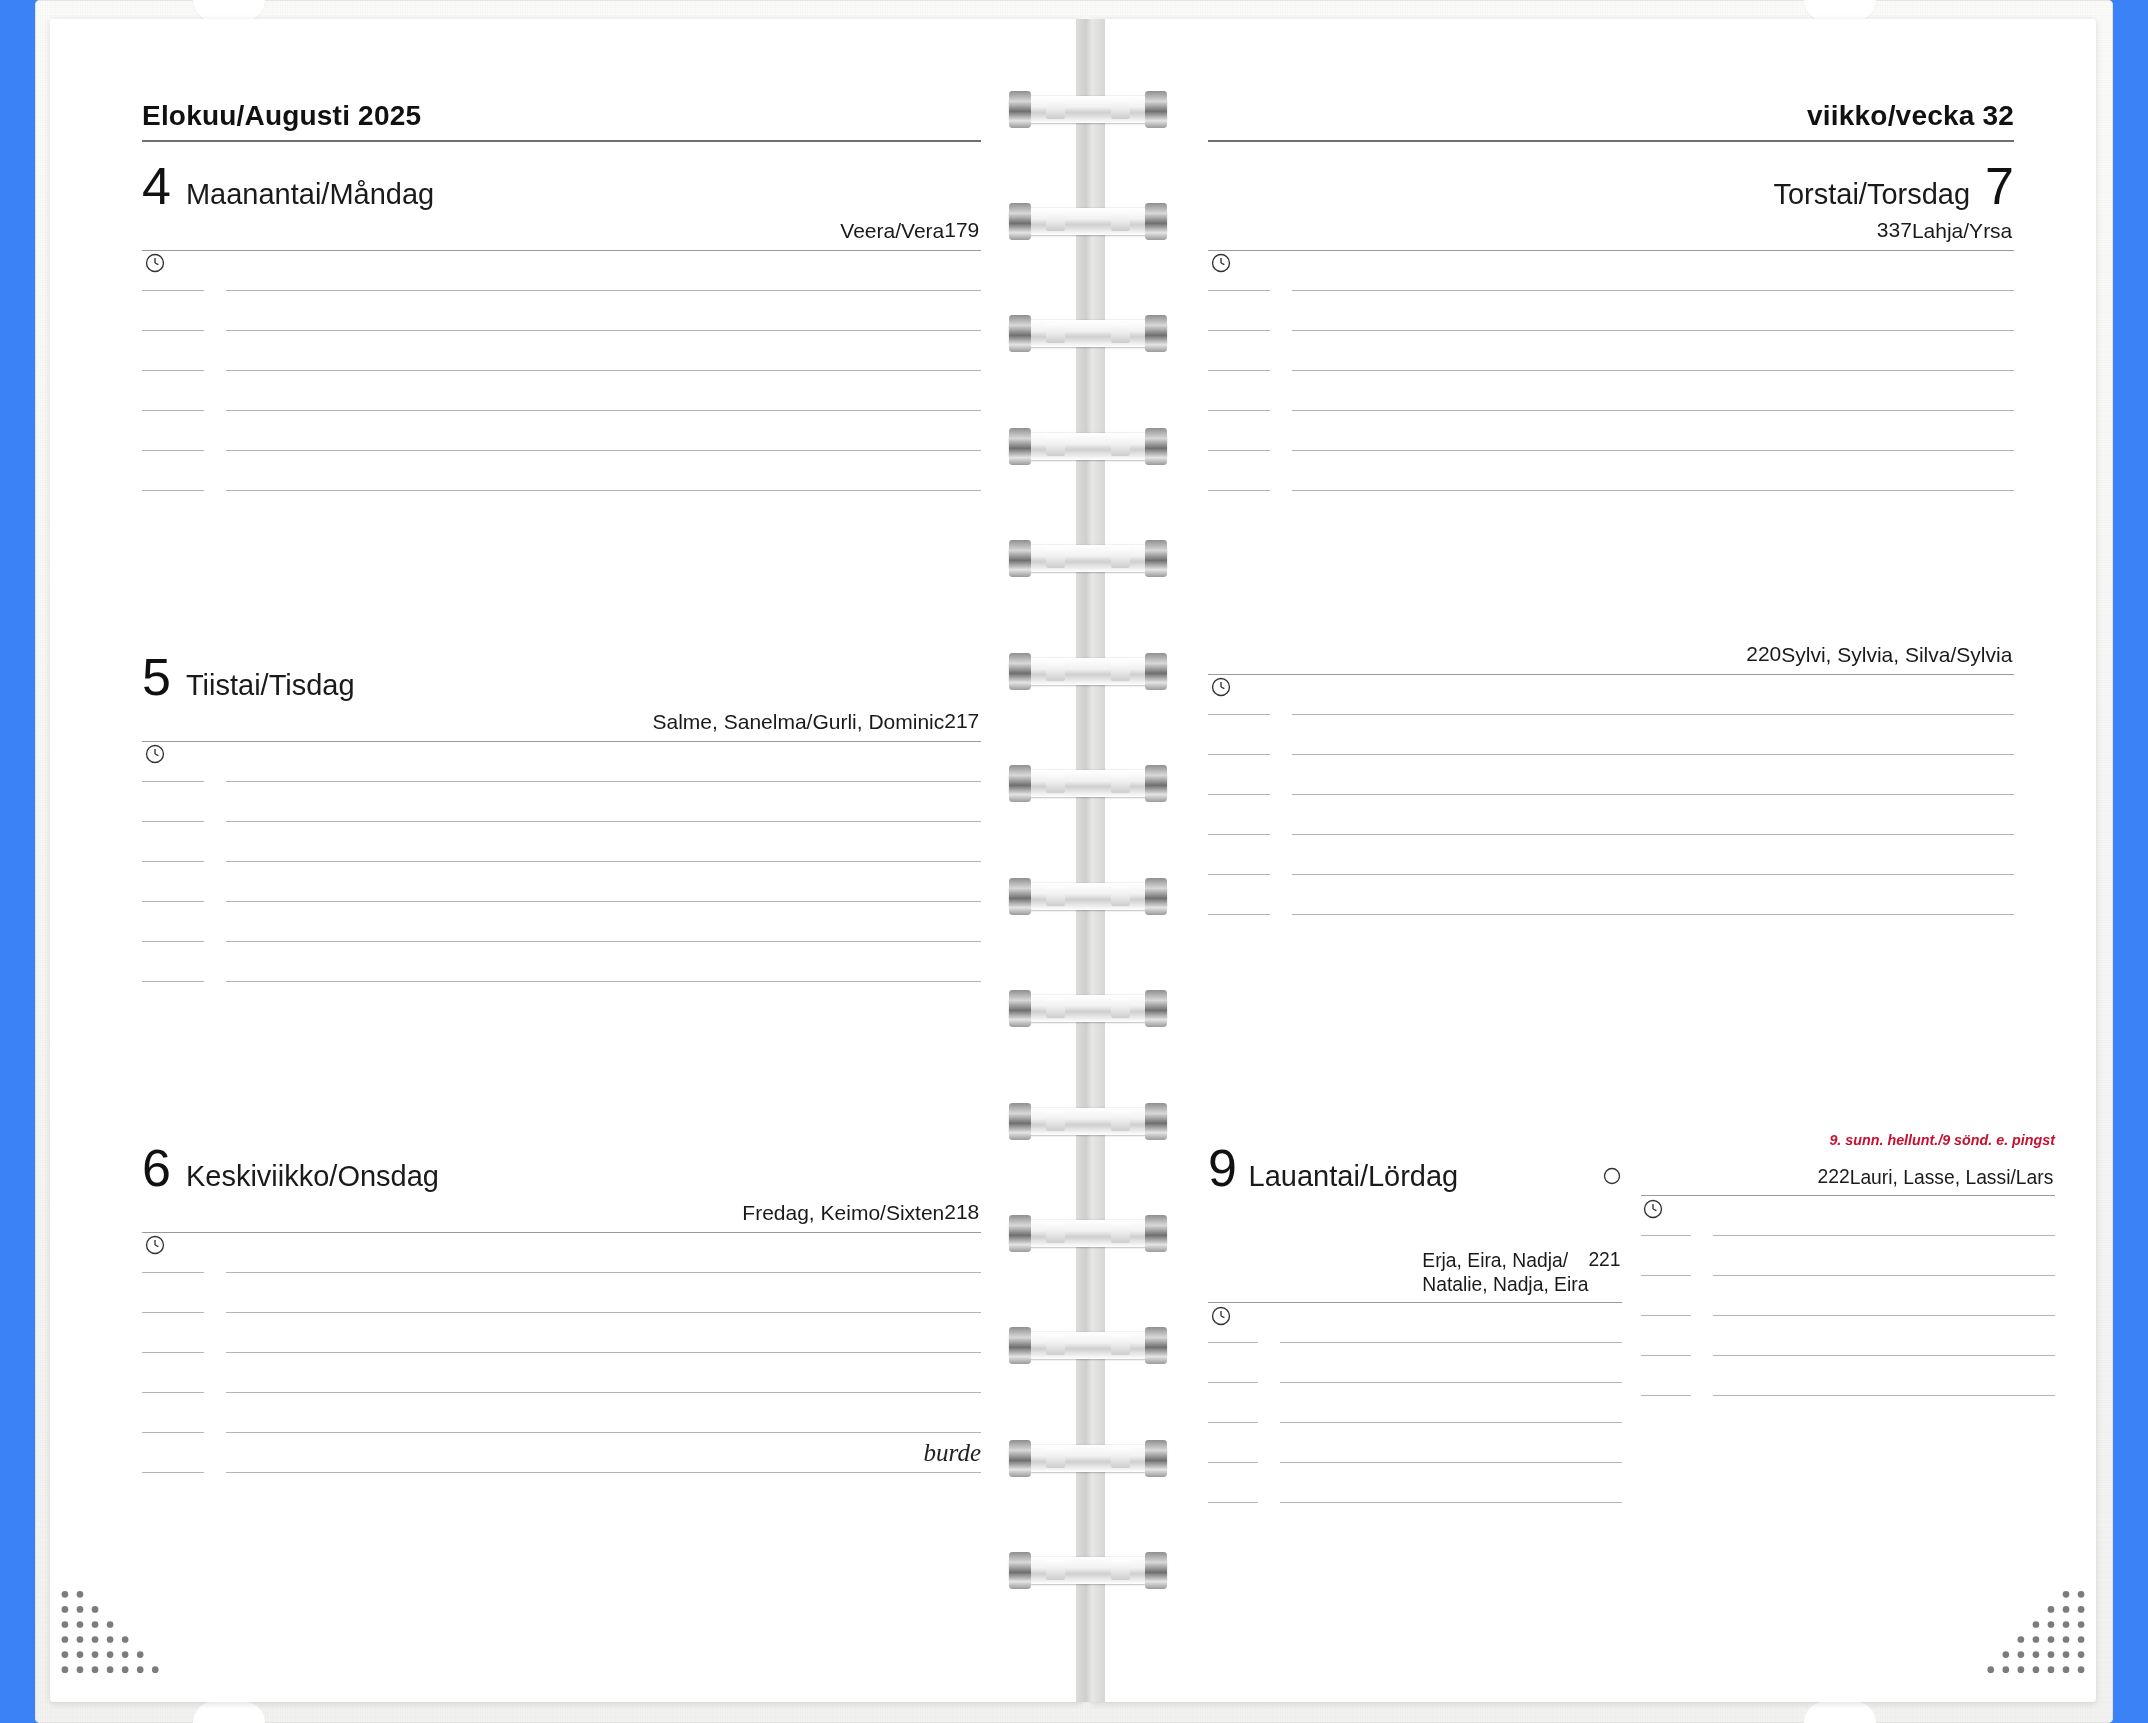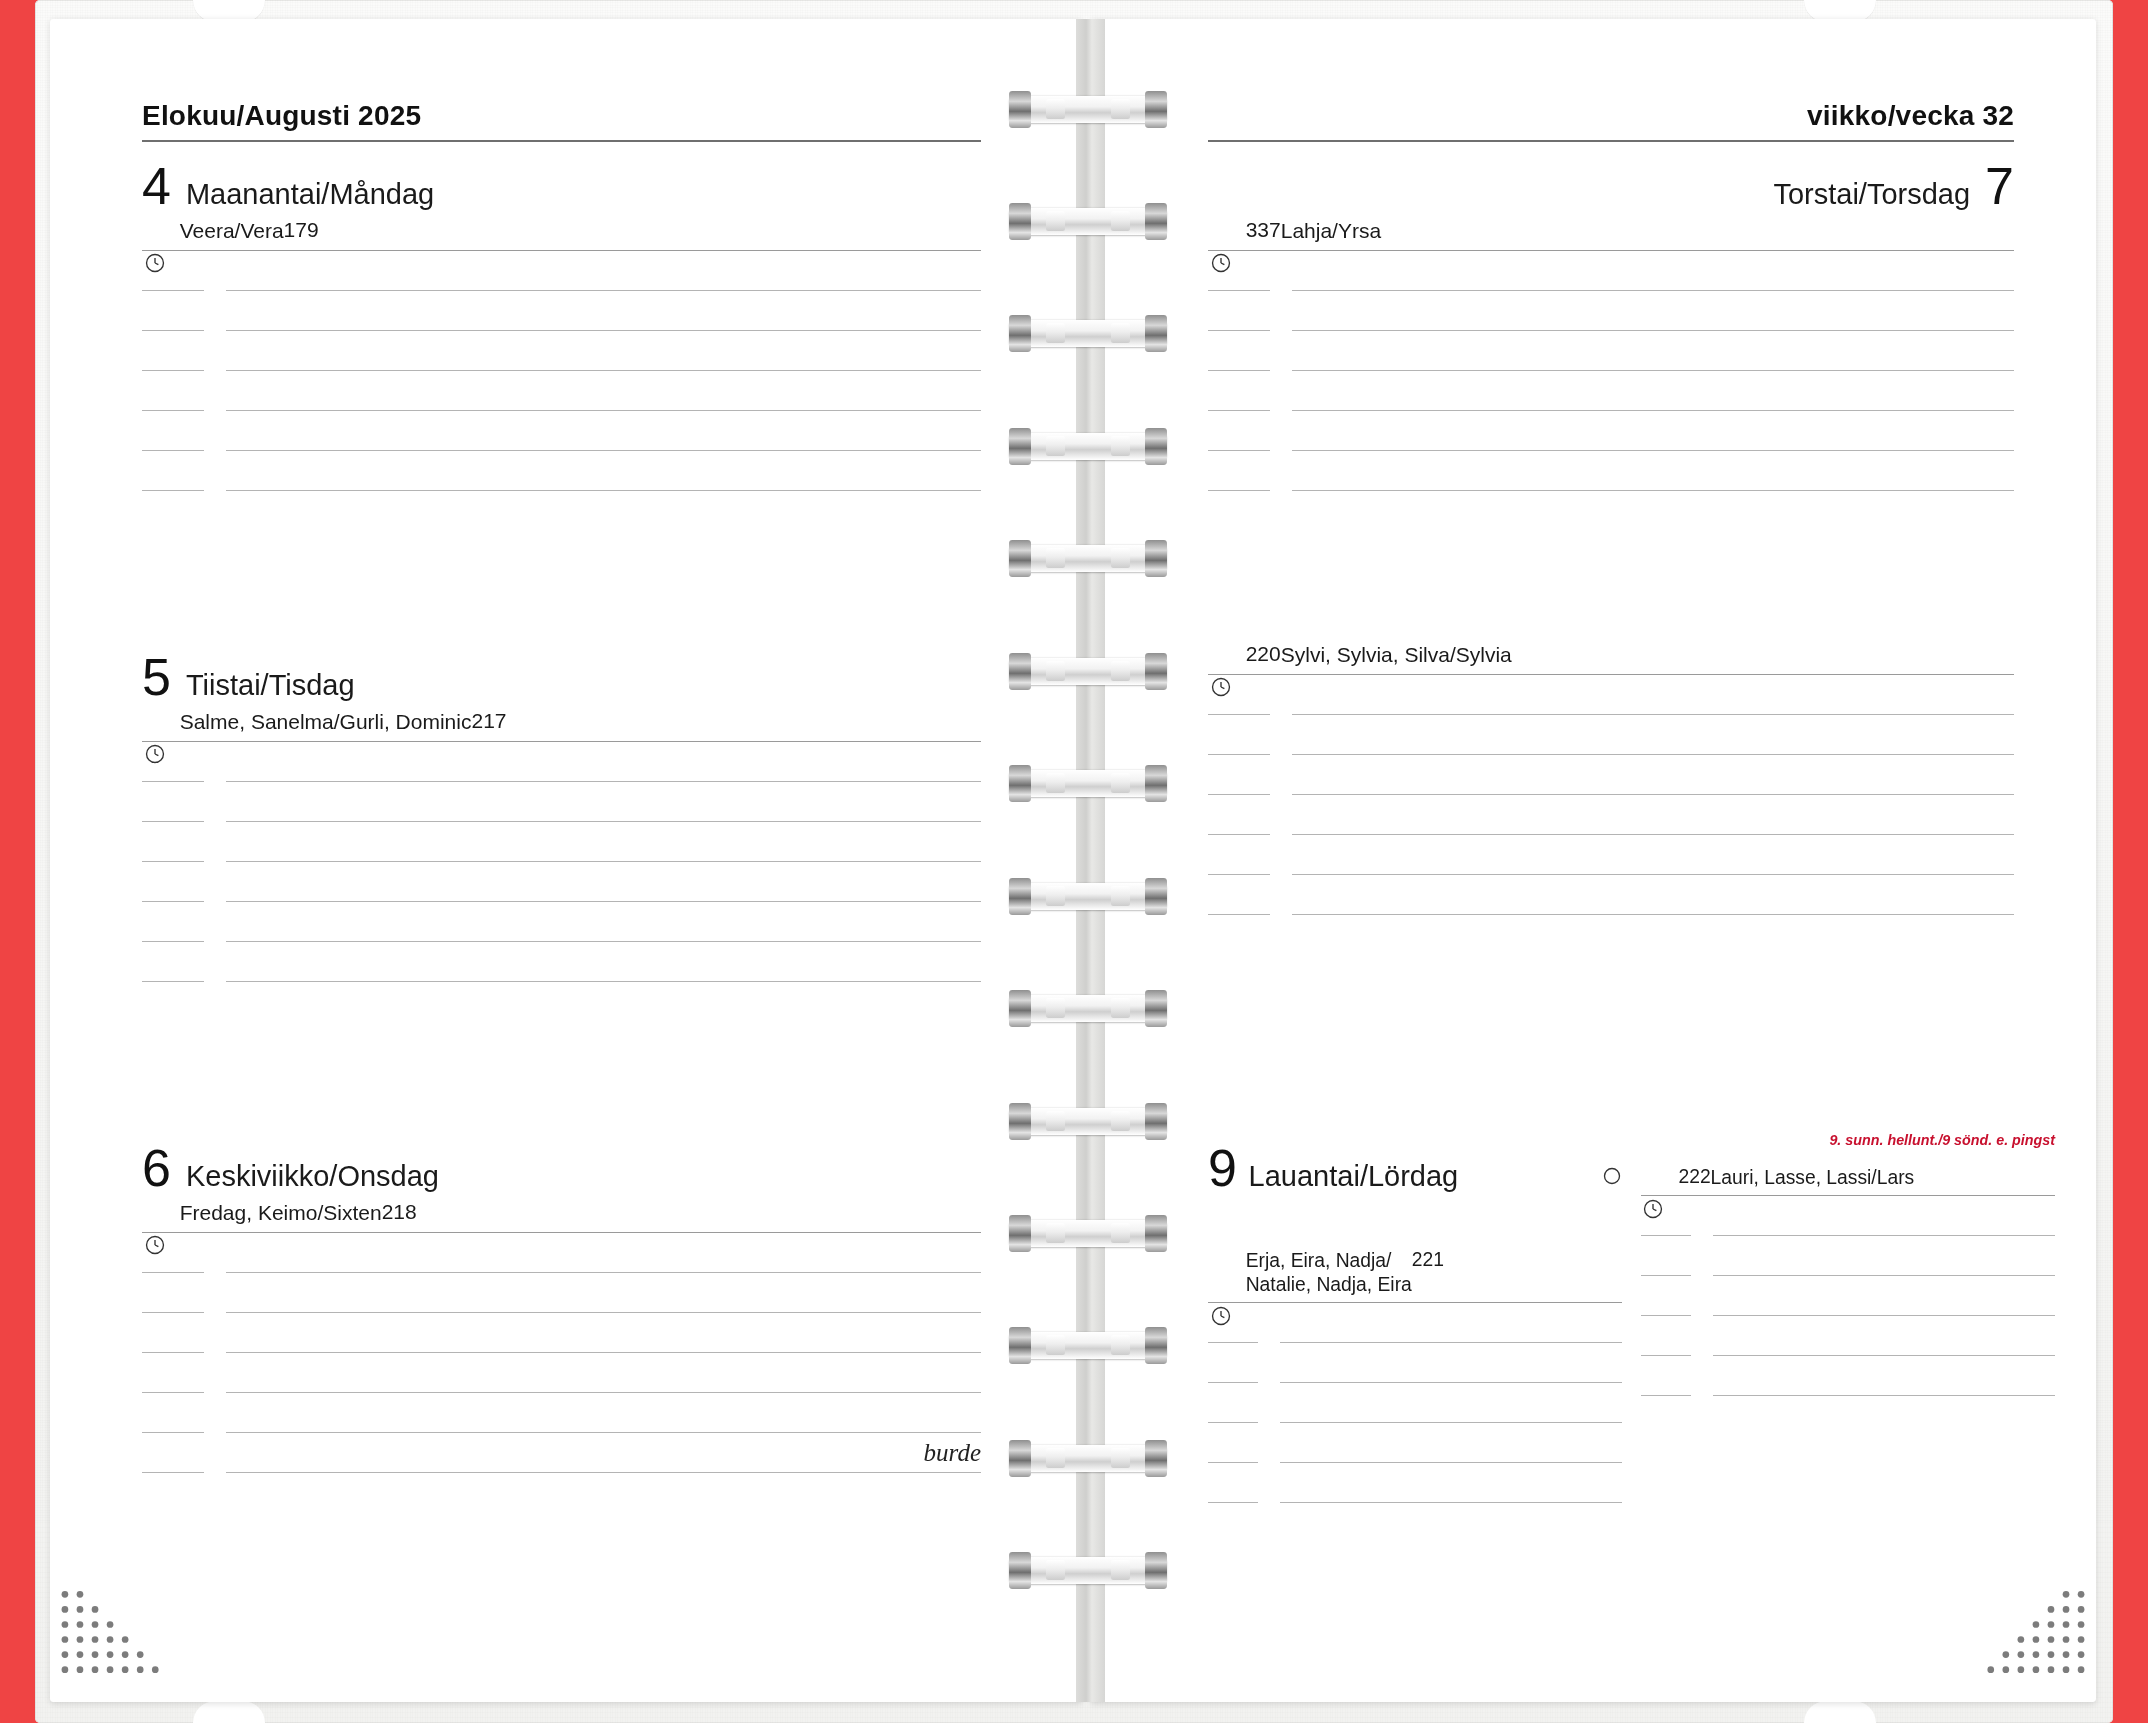--- a/index.html
+++ b/index.html
@@ -12,21 +12,21 @@
     height: 1723px;
     font-family: "Liberation Sans", sans-serif;
     overflow: hidden;
   }
 
   
   .planner {
     position: absolute;
     left: 0; top: 0;
     width: 2148px; height: 1723px;
-    background: #ef4444;
+    background: #3b82f6;
   }
   .cover {
     position: absolute;
     left: 35px; top: 0px;
     width: 2078px; height: 1723px;
     background: linear-gradient(180deg,#fbfbfa 0%, #f2f2f0 100%);
     border-radius: 5px;
     box-shadow: 0 0 0 0.8px #e3e3e1 inset;
   }
   .cover-texture {
@@ -155,21 +155,21 @@
     line-height: 1;
     font-family: "Liberation Sans", sans-serif;
   }
   .dayname {
     font-size: 29px;
     color: #1a1a1a;
     font-weight: 400;
   }
   .namerow {
     display: flex;
-    justify-content: flex-start;
+    justify-content: flex-end;
     align-items: flex-start;
     font-size: 21px;
     color: #1a1a1a;
     padding: 6.7px 1.7px 5.9px 1.7px;
     margin-left: 36px;
   }
   .namerow .names { white-space: pre-line; line-height: 1.22; }
   .namerow .doy { color: #1a1a1a; }
 
   

